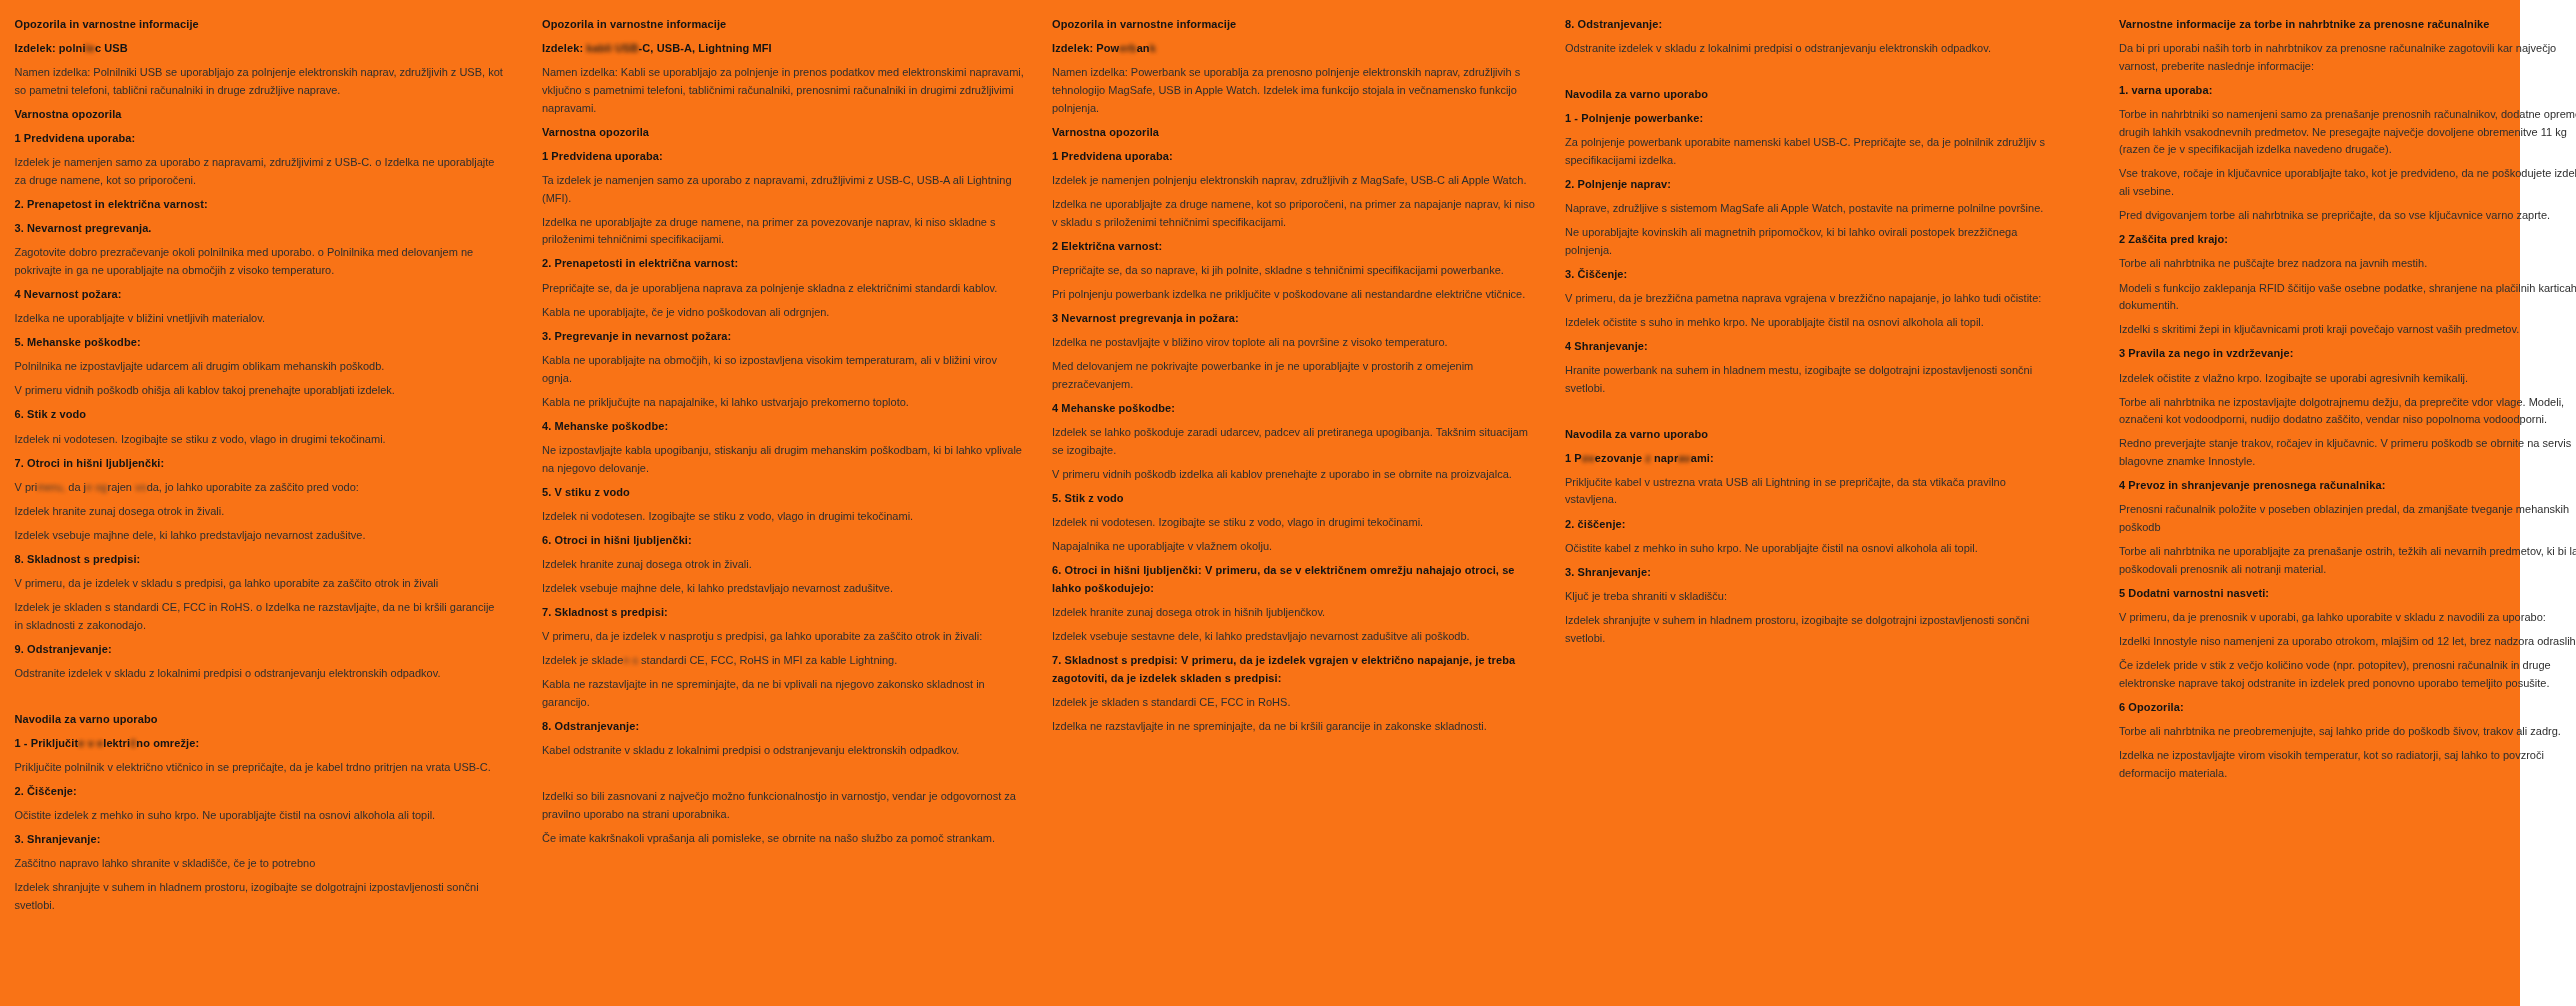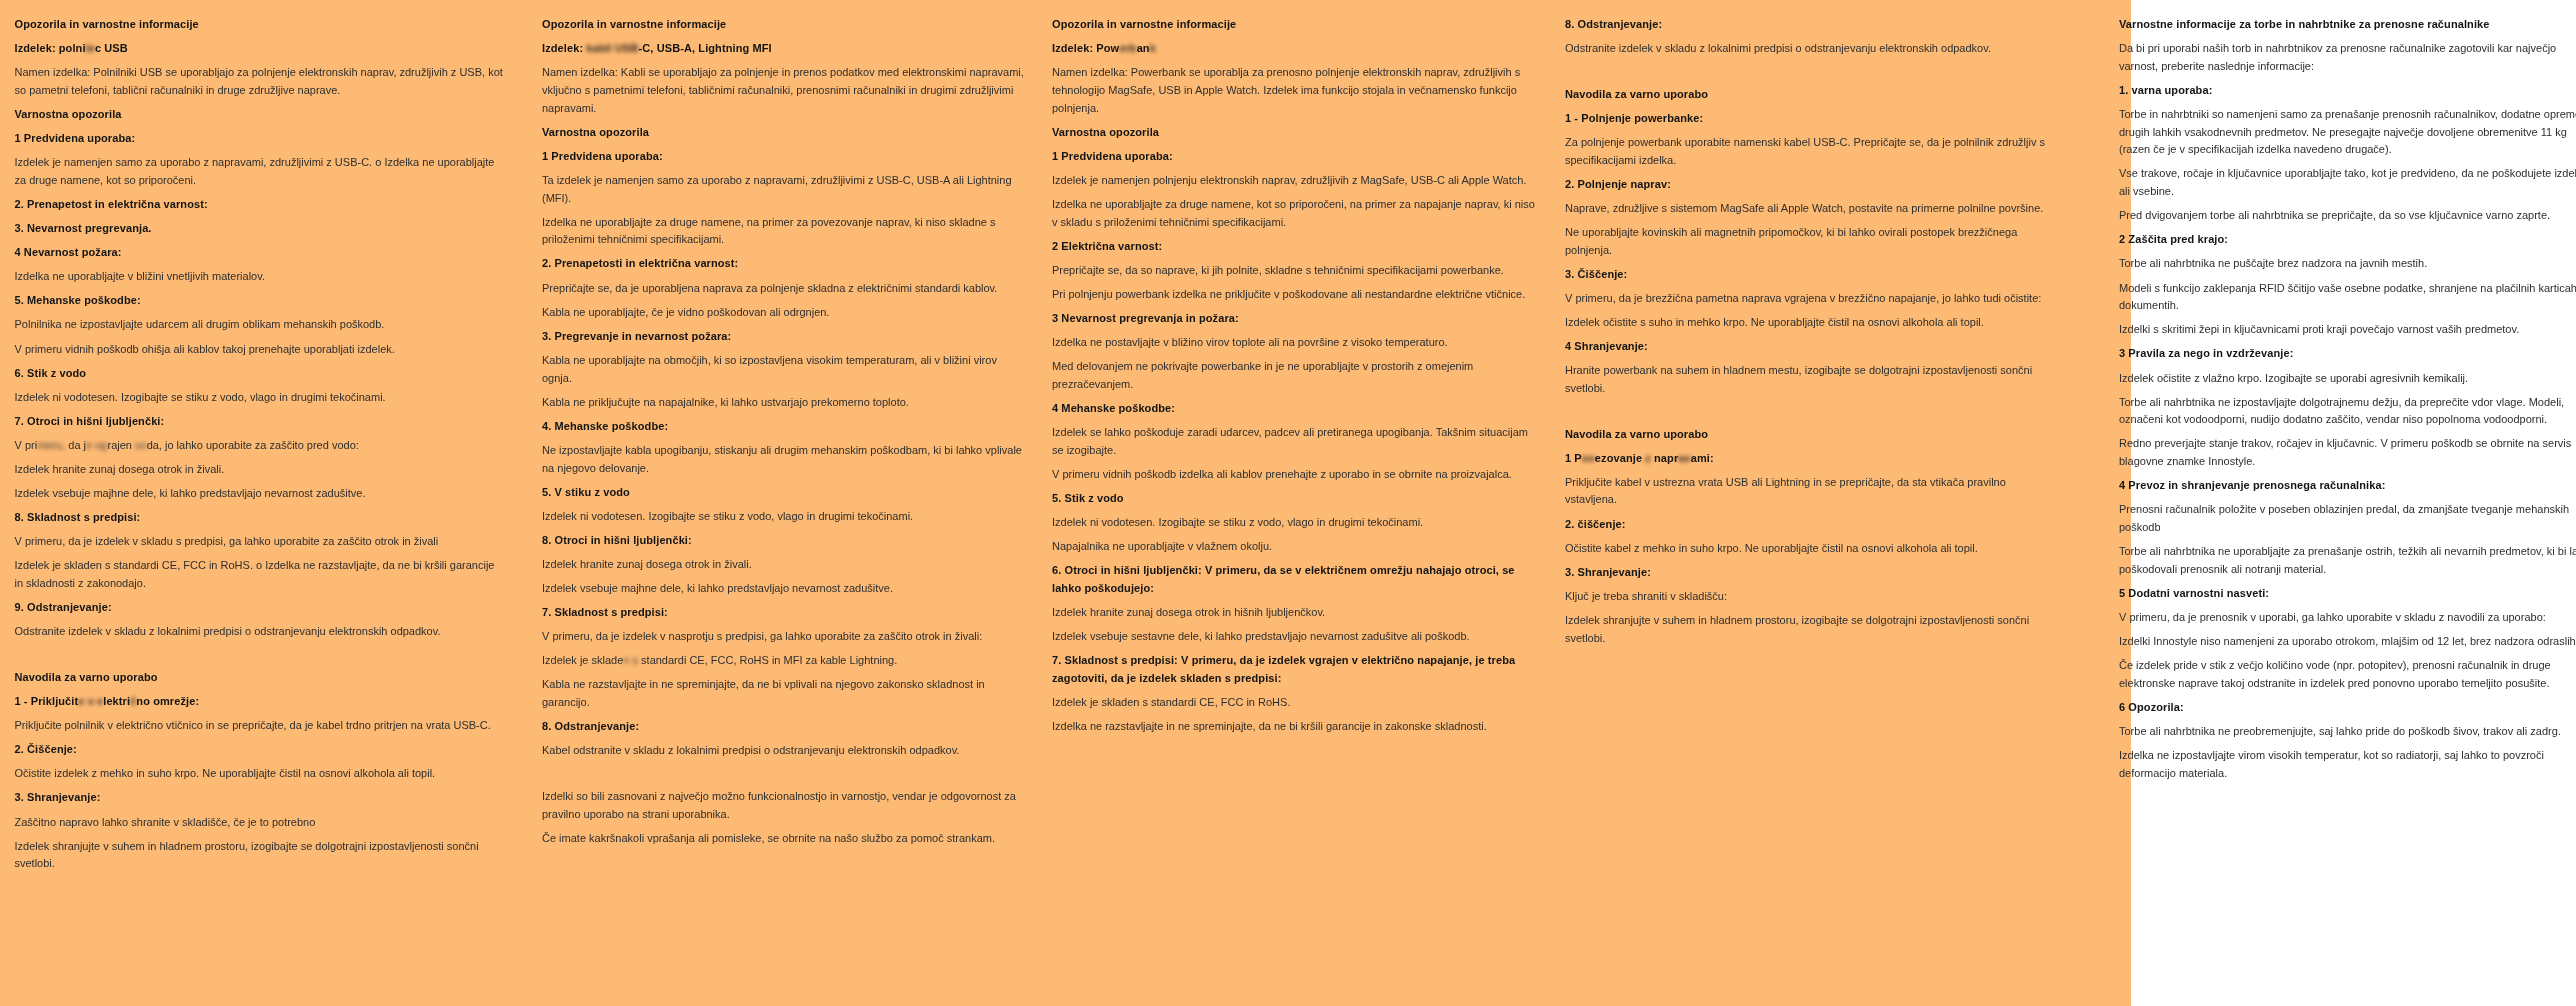--- a/index.html
+++ b/index.html
@@ -6,23 +6,23 @@
     margin: 0;
     padding: 0;
     background: #ffffff;
     width: 2576px;
     height: 1006px;
     overflow: hidden;
     font-family: "Liberation Sans", sans-serif;
   }
   main#doc {
     position: relative;
-    width: 2131px;
+    width: 2520px;
     height: 1006px;
-    background: #fdba74;
+    background: #f97316;
   }
   .col {
     position: absolute;
     top: 16px;
     font-size: 11px;
     line-height: 17.7px;
   }
   .col:nth-child(1) { left: 14.5px;   width: 491px; }
   .col:nth-child(2) { left: 542px;  width: 483px; }
   .col:nth-child(3) { left: 1052px; width: 488px; }
@@ -54,20 +54,21 @@
 <main id="doc">
     <section class="col">
       <h3 class="blk">Opozorila in varnostne informacije</h3>
       <h3 class="blk"><span>Izdelek: polni</span><span class="blur">le</span><span>c USB</span></h3>
       <p class="blk">Namen izdelka: Polnilniki USB se uporabljajo za polnjenje elektronskih naprav, združljivih z USB, kot so pametni telefoni, tablični računalniki in druge združljive naprave.</p>
       <h3 class="blk">Varnostna opozorila</h3>
       <h3 class="blk">1 Predvidena uporaba:</h3>
       <p class="blk">Izdelek je namenjen samo za uporabo z napravami, združljivimi z USB-C. o Izdelka ne uporabljajte za druge namene, kot so priporočeni.</p>
       <h3 class="blk">2. Prenapetost in električna varnost:</h3>
       <h3 class="blk">3. Nevarnost pregrevanja.</h3>
+      <p class="blk">Zagotovite dobro prezračevanje okoli polnilnika med uporabo. o Polnilnika med delovanjem ne pokrivajte in ga ne uporabljajte na območjih z visoko temperaturo.</p>
       <h3 class="blk">4 Nevarnost požara:</h3>
       <p class="blk">Izdelka ne uporabljajte v bližini vnetljivih materialov.</p>
       <h3 class="blk">5. Mehanske poškodbe:</h3>
       <p class="blk">Polnilnika ne izpostavljajte udarcem ali drugim oblikam mehanskih poškodb.</p>
       <p class="blk">V primeru vidnih poškodb ohišja ali kablov takoj prenehajte uporabljati izdelek.</p>
       <h3 class="blk">6. Stik z vodo</h3>
       <p class="blk">Izdelek ni vodotesen. Izogibajte se stiku z vodo, vlago in drugimi tekočinami.</p>
       <h3 class="blk">7. Otroci in hišni ljubljenčki:</h3>
       <p class="blk"><span>V pri</span><span class="blur">meru,</span><span> da j</span><span class="blur">e og</span><span>rajen</span><span class="blur"> vo</span><span>da, jo lahko uporabite za zaščito pred vodo:</span></p>
       <p class="blk">Izdelek hranite zunaj dosega otrok in živali.</p>
@@ -97,21 +98,21 @@
       <h3 class="blk">2. Prenapetosti in električna varnost:</h3>
       <p class="blk">Prepričajte se, da je uporabljena naprava za polnjenje skladna z električnimi standardi kablov.</p>
       <p class="blk">Kabla ne uporabljajte, če je vidno poškodovan ali odrgnjen.</p>
       <h3 class="blk">3. Pregrevanje in nevarnost požara:</h3>
       <p class="blk">Kabla ne uporabljajte na območjih, ki so izpostavljena visokim temperaturam, ali v bližini virov ognja.</p>
       <p class="blk">Kabla ne priključujte na napajalnike, ki lahko ustvarjajo prekomerno toploto.</p>
       <h3 class="blk">4. Mehanske poškodbe:</h3>
       <p class="blk">Ne izpostavljajte kabla upogibanju, stiskanju ali drugim mehanskim poškodbam, ki bi lahko vplivale na njegovo delovanje.</p>
       <h3 class="blk">5. V stiku z vodo</h3>
       <p class="blk">Izdelek ni vodotesen. Izogibajte se stiku z vodo, vlago in drugimi tekočinami.</p>
-      <h3 class="blk">8. Otroci in hišni ljubljenčki:</h3>
+      <h3 class="blk">6. Otroci in hišni ljubljenčki:</h3>
       <p class="blk">Izdelek hranite zunaj dosega otrok in živali.</p>
       <p class="blk">Izdelek vsebuje majhne dele, ki lahko predstavljajo nevarnost zadušitve.</p>
       <h3 class="blk">7. Skladnost s predpisi:</h3>
       <p class="blk">V primeru, da je izdelek v nasprotju s predpisi, ga lahko uporabite za zaščito otrok in živali:</p>
       <p class="blk"><span>Izdelek je sklade</span><span class="blur">n s</span><span> standardi CE, FCC, RoHS in MFI za kable Lightning.</span></p>
       <p class="blk">Kabla ne razstavljajte in ne spreminjajte, da ne bi vplivali na njegovo zakonsko skladnost in garancijo.</p>
       <h3 class="blk">8. Odstranjevanje:</h3>
       <p class="blk">Kabel odstranite v skladu z lokalnimi predpisi o odstranjevanju elektronskih odpadkov.</p>
       <p class="blk sep">Izdelki so bili zasnovani z največjo možno funkcionalnostjo in varnostjo, vendar je odgovornost za pravilno uporabo na strani uporabnika.</p>
       <p class="blk">Če imate kakršnakoli vprašanja ali pomisleke, se obrnite na našo službo za pomoč strankam.</p>

